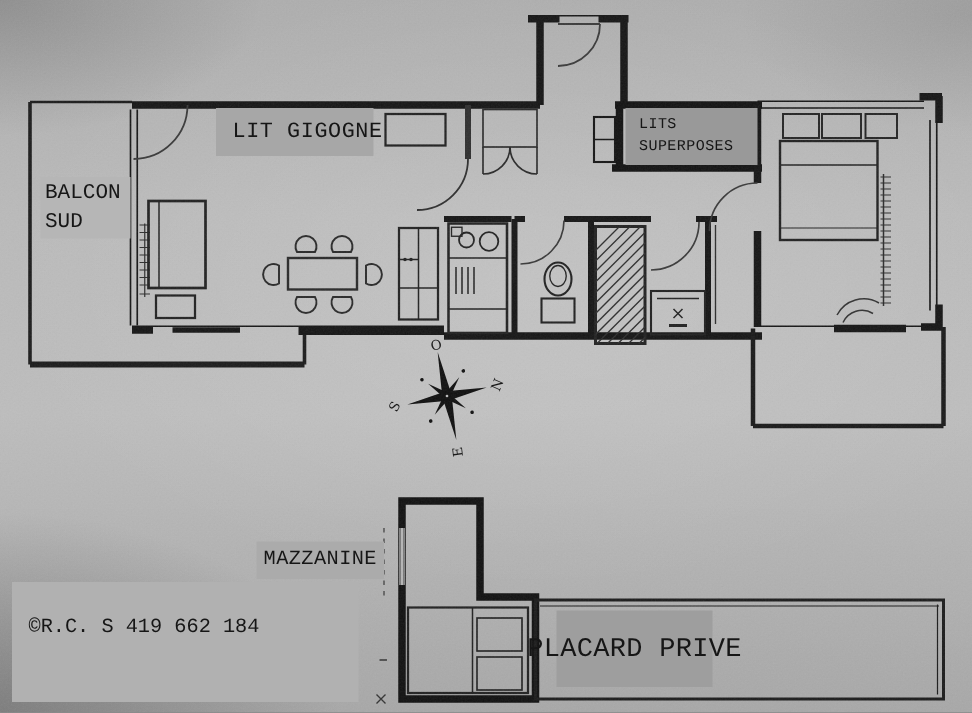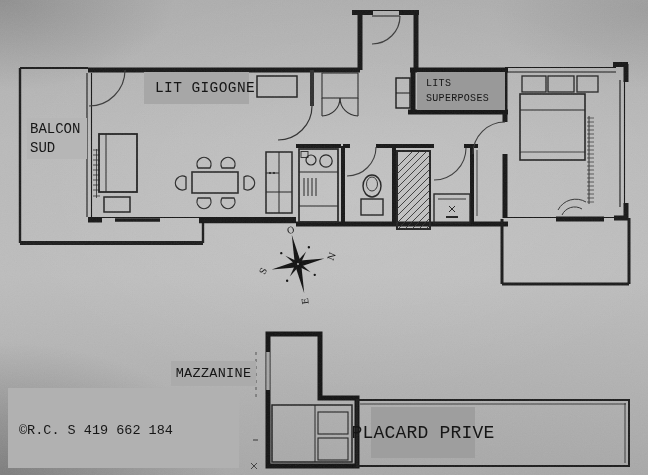--- a/index.html
+++ b/index.html
@@ -20,21 +20,21 @@
   .lbl-balcon{left:27px;top:118px;width:60px;height:41px;background:#b6b6b6;
     font-size:14px;line-height:19px;padding:2px 0 0 3px;}
   .lbl-lits{left:417px;top:72px;width:88px;height:38px;background:#999999;
     font-size:10px;line-height:15px;padding:4px 0 0 9px;letter-spacing:.3px;}
   .lbl-mazzanine{left:171px;top:361px;width:85px;height:25px;background:#ababab;
     font-size:13.5px;line-height:25px;text-align:center;letter-spacing:.3px;}
   .lbl-placard{left:371px;top:407px;width:104px;height:51px;background:#9e9e9e;
     font-size:18px;display:flex;align-items:center;justify-content:center;letter-spacing:.2px;}
   .plan-info{left:8px;top:388px;width:231px;height:80px;background:#b1b1b1;
     font-size:13.5px;padding:11px 0 0 11px;}
-  .plan-info .row2{margin-top:24px;}
+  .plan-info .row2{margin-top:12px;}
   .grain{position:absolute;left:0;top:0;pointer-events:none;}
 </style>
 </head>
 <body>
 
 <div class="stage">
 
   <svg class="plan" width="648" height="475" viewBox="0 0 648 475">
     <defs>
       <path id="chair" d="M-6,5 A7,7 0 1 1 6,5 Z"></path>

